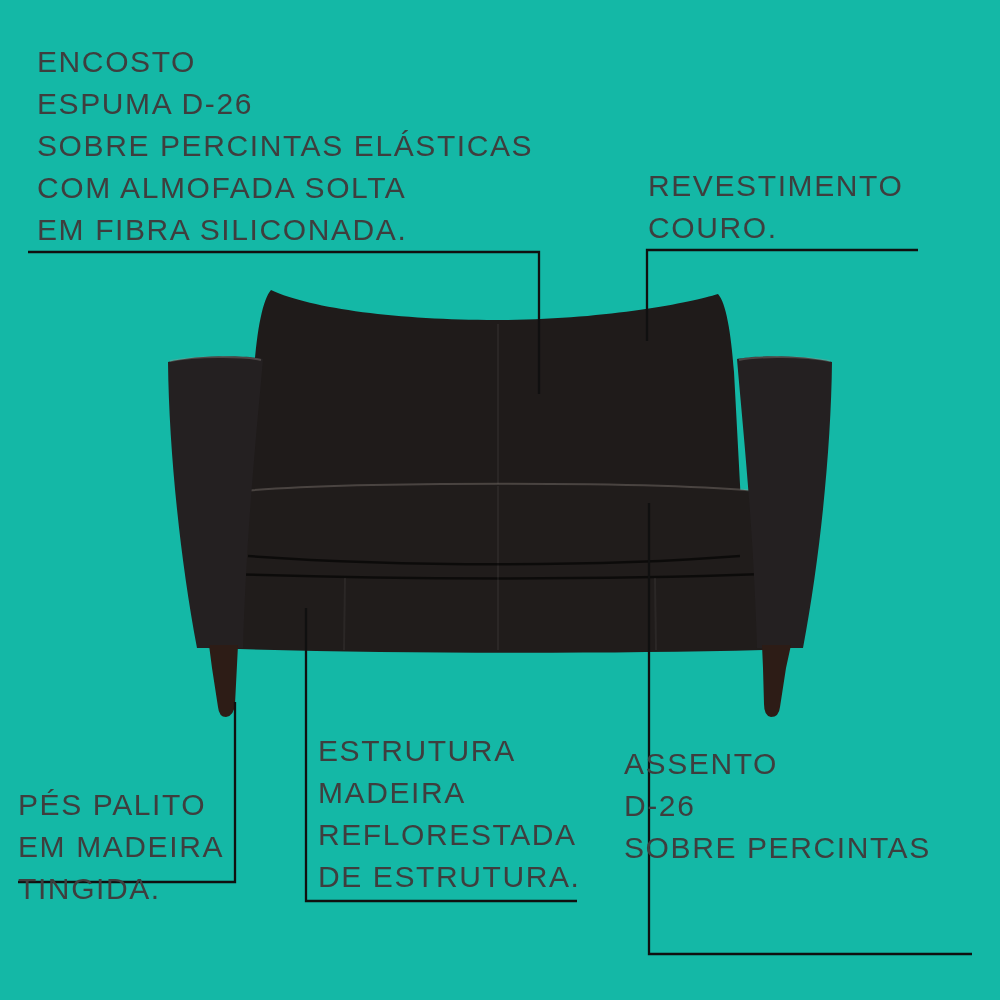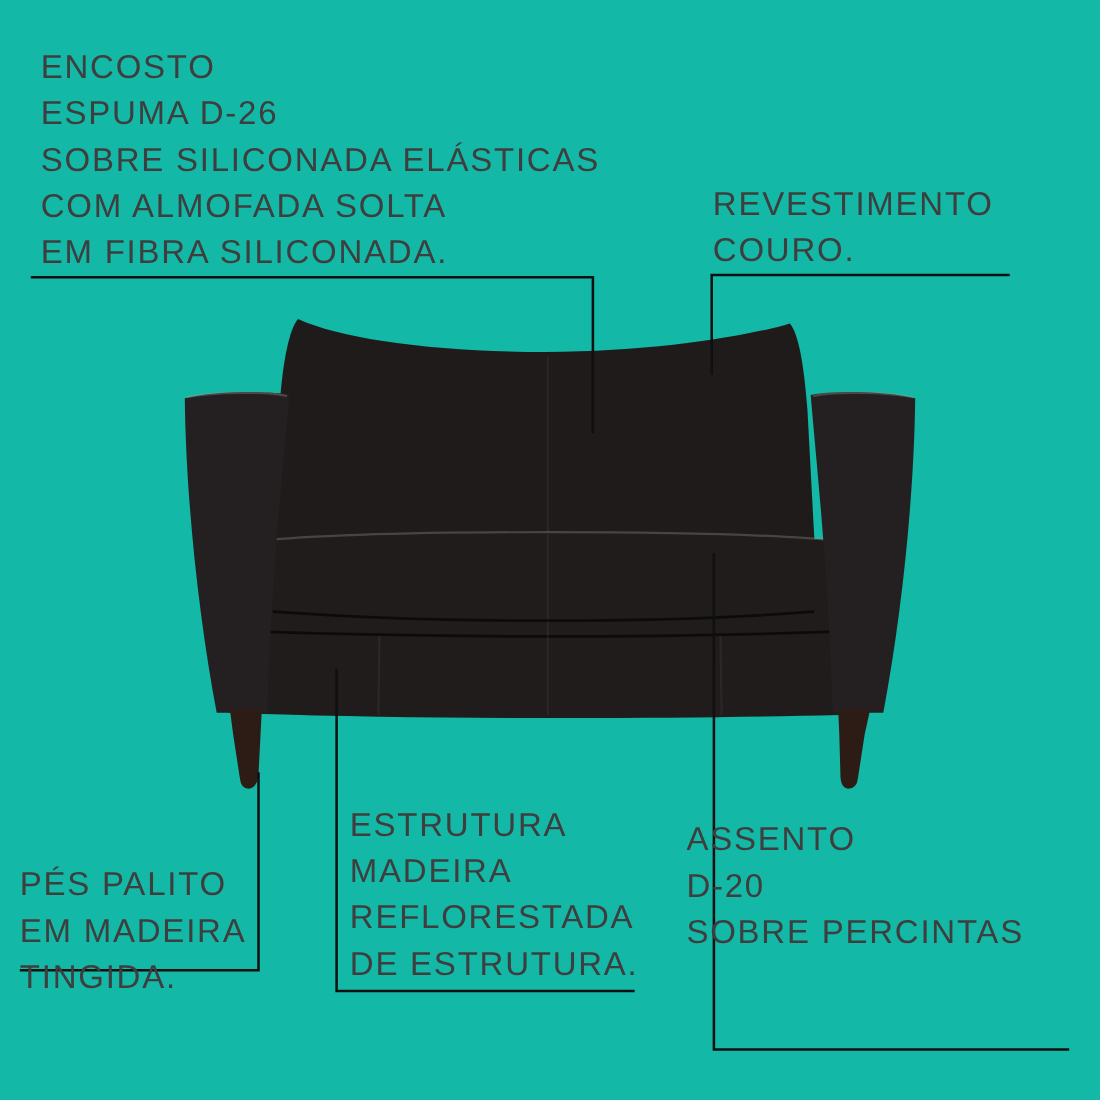--- a/index.html
+++ b/index.html
@@ -77,21 +77,21 @@
     <path class="connector" d="M28,252 L539,252 L539,394"></path>
     <path class="connector" d="M918,250 L647,250 L647,341"></path>
     <path class="connector" d="M18,882 L235,882 L235,702"></path>
     <path class="connector" d="M577,901 L306,901 L306,608"></path>
     <path class="connector" d="M972,954 L649,954 L649,503"></path>
   </svg>
 
   <div class="label" style="left:37px;top:41px;">
     <span class="tline">ENCOSTO</span>
     <span class="tline">ESPUMA D-26</span>
-    <span class="tline">SOBRE SILICONADA ELÁSTICAS</span>
+    <span class="tline">SOBRE PERCINTAS ELÁSTICAS</span>
     <span class="tline">COM ALMOFADA SOLTA</span>
     <span class="tline">EM FIBRA SILICONADA.</span>
   </div>
 
   <div class="label" style="left:648px;top:165px;">
     <span class="tline">REVESTIMENTO</span>
     <span class="tline">COURO.</span>
   </div>
 
   <div class="label" style="left:18px;top:752px;margin-top:32px;">
@@ -102,17 +102,17 @@
 
   <div class="label" style="left:318px;top:730px;">
     <span class="tline">ESTRUTURA</span>
     <span class="tline">MADEIRA</span>
     <span class="tline">REFLORESTADA</span>
     <span class="tline">DE ESTRUTURA.</span>
   </div>
 
   <div class="label" style="left:624px;top:743px;">
     <span class="tline">ASSENTO</span>
-    <span class="tline">D-20</span>
+    <span class="tline">D-26</span>
     <span class="tline">SOBRE PERCINTAS</span>
   </div>
 
 </div>
 
 </body></html>

